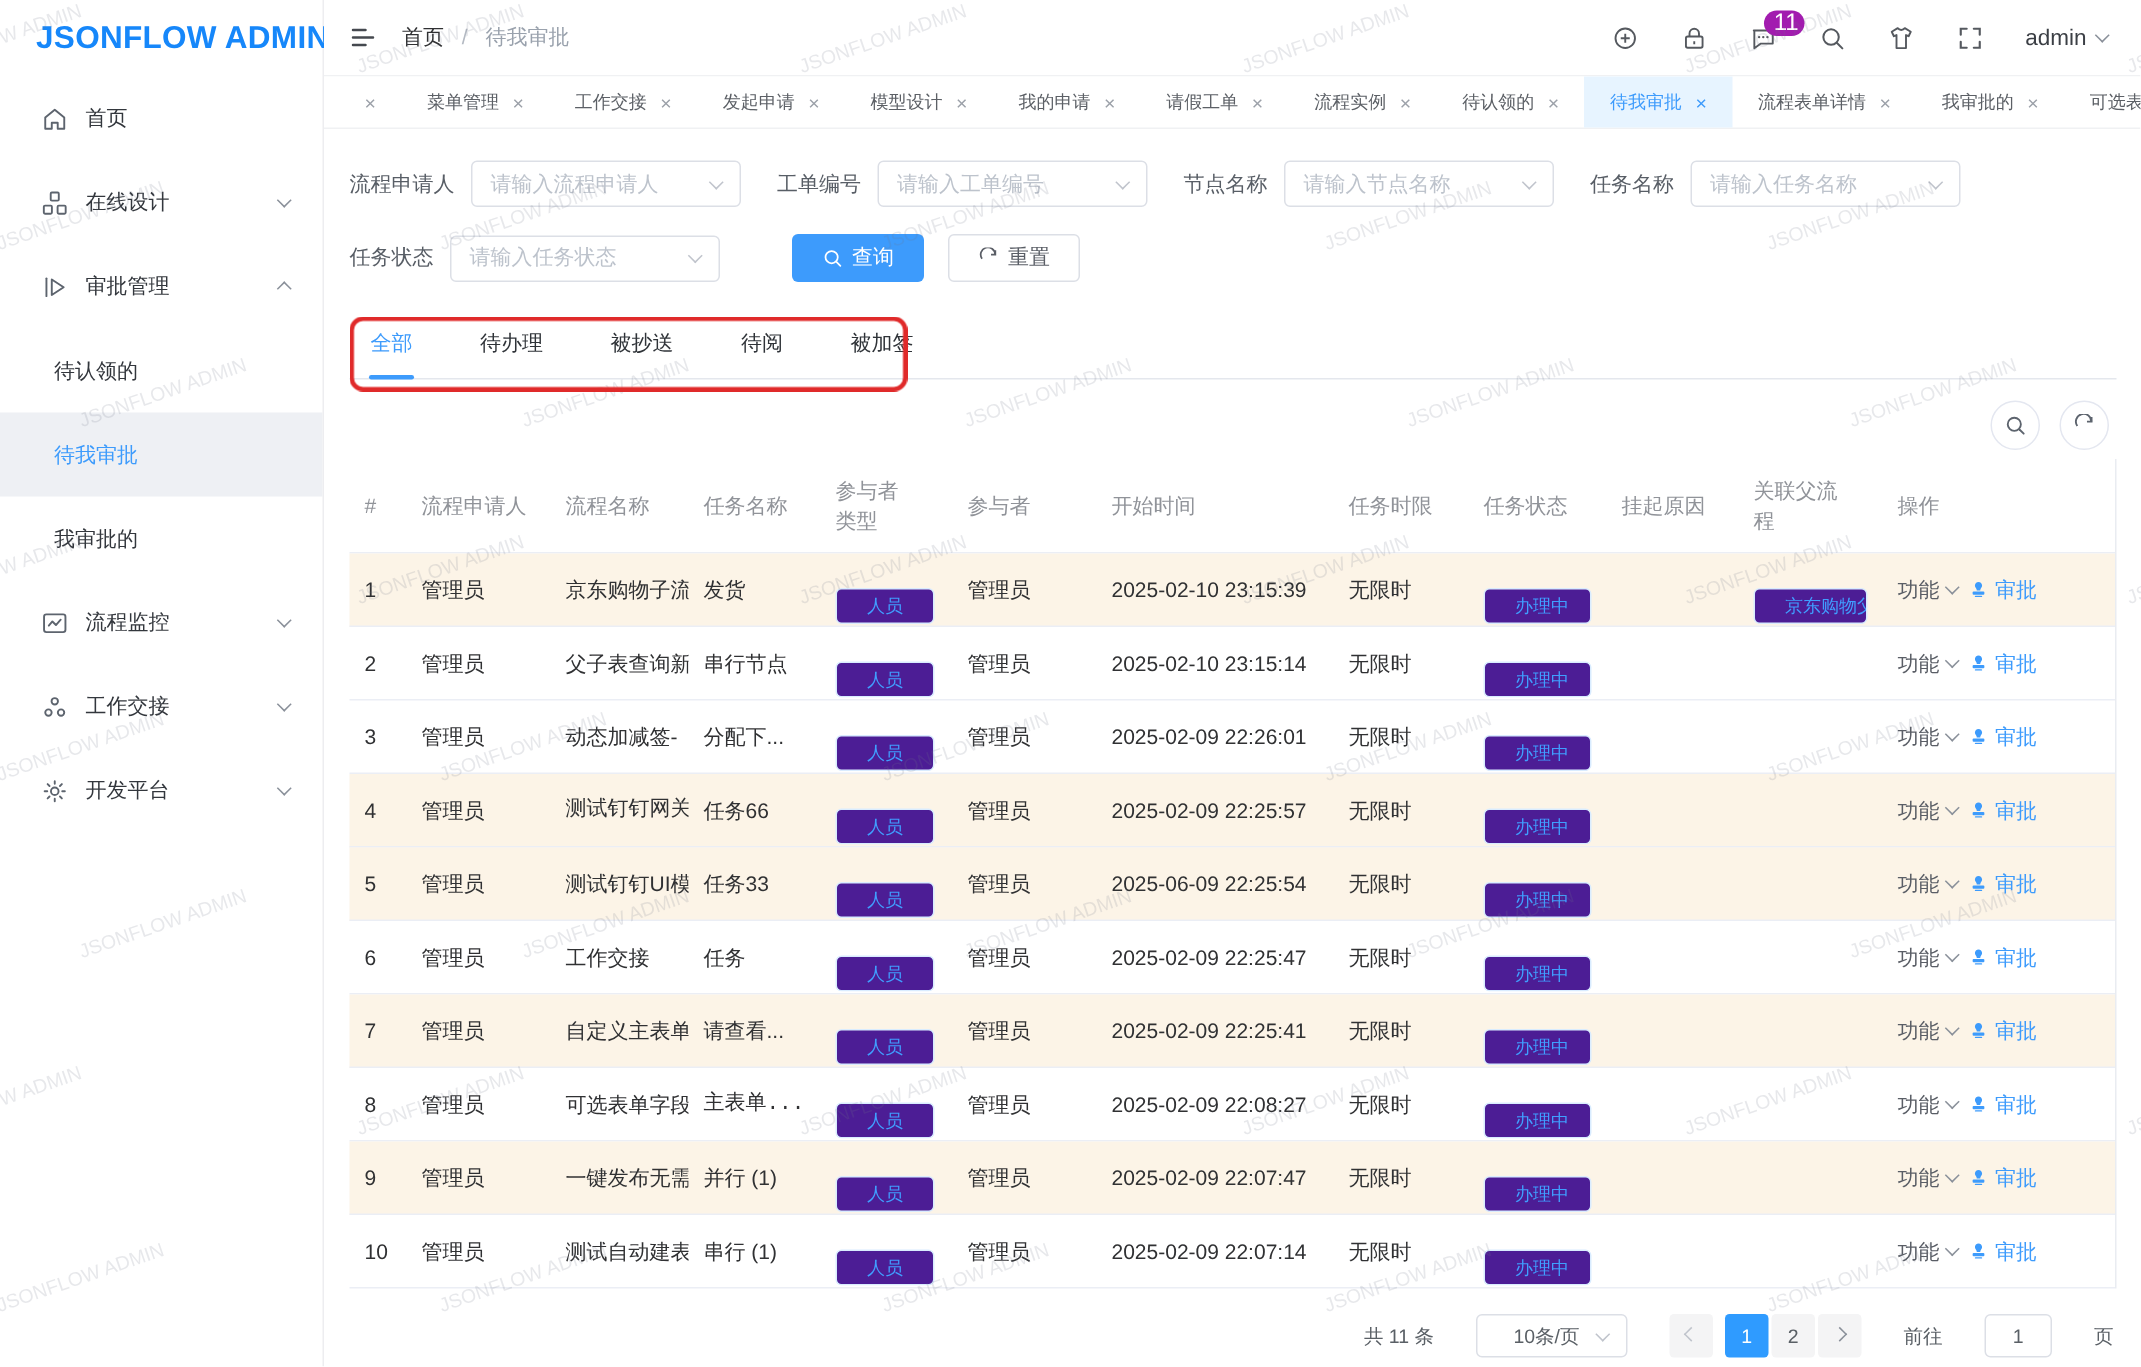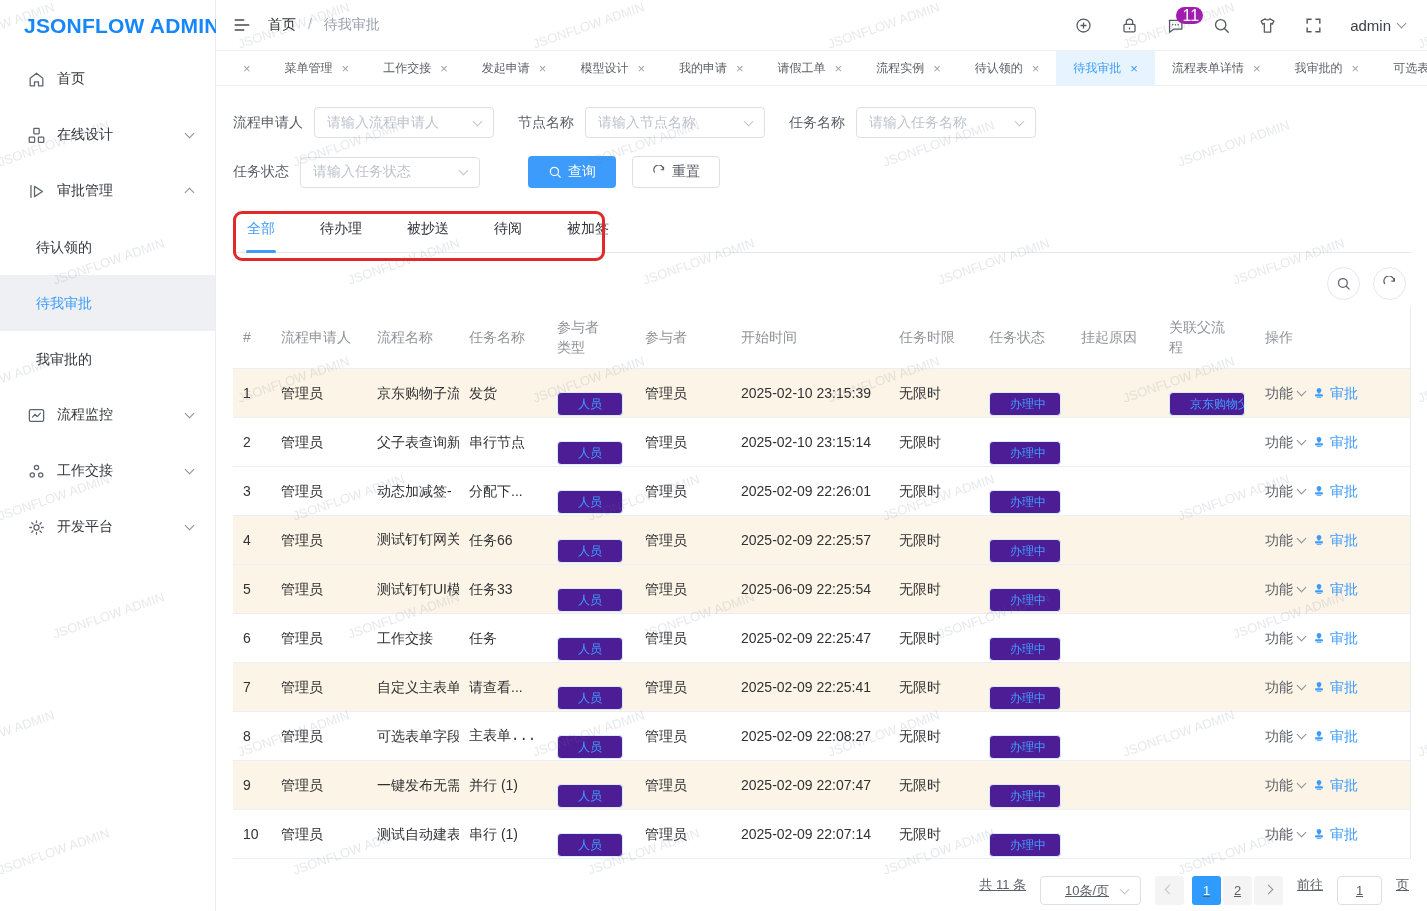--- a/index.html
+++ b/index.html
@@ -86,22 +86,22 @@
   .tr.body.hl { background:#fcf4e7; }
   .cell { padding:0 10px; white-space:nowrap; overflow:hidden; flex-shrink:0; line-height:20px; }
   .cell.wrap { white-space:normal; }
   .tag { display:inline-block; background:#4c1d95; border:1px solid #d9ecff; color:#409eff;
          font-size:12px; height:24px; line-height:22px; padding:0 20px; border-radius:4px;
          white-space:nowrap; overflow:hidden; max-width:100%; vertical-align:middle;margin-top:22px; }
   .ops { display:flex; align-items:center; gap:7px; }
   .ops .more { color:#5a5e66; cursor:pointer; display:inline-flex; align-items:center; gap:5px; }
   .ops .appr { color:#3d9bfc; cursor:pointer; display:inline-flex; align-items:center; gap:4px; font-size:14px; }
 
-  .pager { display:flex; align-items:flex-start; justify-content:flex-end; gap:14px; padding:17px 2px 0 0;
-           font-size:13px; color:#5a6066;text-decoration:underline; }
+  .pager { display:flex; align-items:center; justify-content:flex-end; gap:28px; padding:17px 2px 0 0;
+           font-size:13px; color:#5a6066; }
   .size-sel { width:101px; height:29px; border:1px solid #dcdfe6; border-radius:4px; display:flex;
               align-items:center; padding:0 12px; cursor:pointer; }
   .size-sel .tx { flex:1; text-align:center; color:#5a6066; font-size:13px; }
   .pbtn { min-width:29px; height:29px; background:#f4f4f5; border-radius:3px; display:flex; align-items:center;
           justify-content:center; cursor:pointer; color:#5a6066; font-size:13px; margin-left:-6px; }
   .pbtn:first-of-type { margin-left:0; }
   .pgroup { display:flex; gap:8px; align-items:center; }
   .pbtn.active { background:#2f9bff; color:#fff; }
   .goto-in { width:45px; height:29px; border:1px solid #dcdfe6; border-radius:4px; text-align:center;
              font-size:13px; color:#5a6066; outline:none; font-family:inherit; }
@@ -293,20 +293,27 @@
         </span>
       </div>
 
     <section class="content">
 
       <div class="frow" id="frow1">
           <span class="ffield">
             <span class="flabel">流程申请人</span>
             <span class="sel">
               <span class="ph">请输入流程申请人</span>
+              <span class="chev light"></span>
+            </span>
+          </span>
+          <span class="ffield">
+            <span class="flabel">工单编号</span>
+            <span class="sel">
+              <span class="ph">请输入工单编号</span>
               <span class="chev light"></span>
             </span>
           </span>
           <span class="ffield">
             <span class="flabel">节点名称</span>
             <span class="sel">
               <span class="ph">请输入节点名称</span>
               <span class="chev light"></span>
             </span>
           </span>

